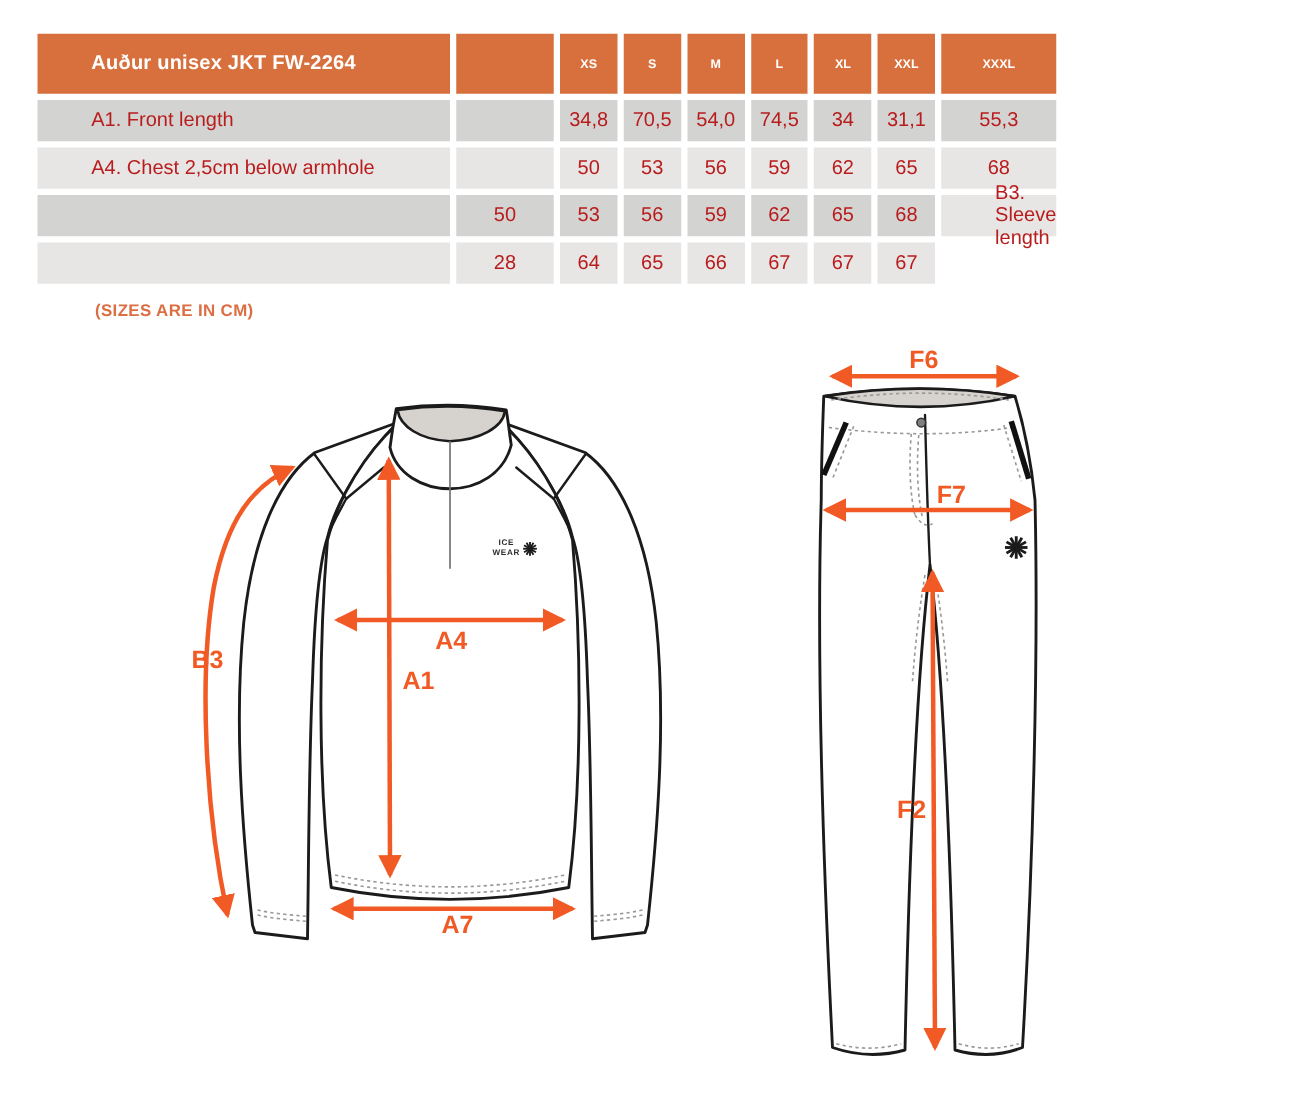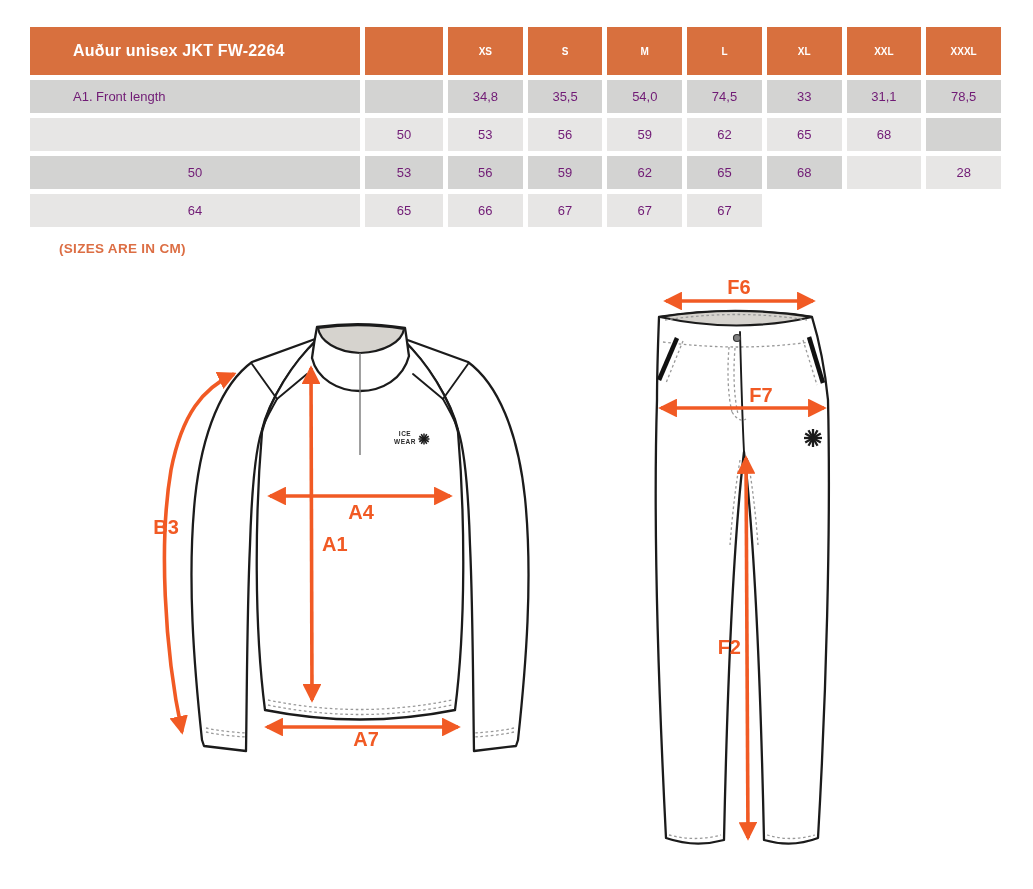--- a/index.html
+++ b/index.html
@@ -9,36 +9,36 @@
     --arrow-color:#F15A24;
     --note-color:#DC6E44;
     --ink:#1b1b1b;
   }
   *{box-sizing:border-box;margin:0;padding:0}
   body{background:#fff;font-family:"Liberation Sans",sans-serif;}
   .canvas{position:relative;width:1033px;height:889px;background:#fff;overflow:hidden;}
 
   
   .size-table{
-    position:absolute;left:30px;top:27px;width:971px;
+    position:absolute;left:30px;top:27px;width:815px;
     display:grid;
     grid-template-columns:330px 78px repeat(7,1fr);
     grid-template-rows:48px repeat(4,33px);
     gap:5px;
   }
-  .cell{display:flex;align-items:center;justify-content:center;color:#701a75;font-size:13px;}
+  .cell{display:flex;align-items:center;justify-content:center;color:#b91c1c;font-size:16px;}
   .cell.th{background:var(--header-bg);color:#fff;font-weight:bold;font-size:10px;}
   .cell.th.title{justify-content:flex-start;padding-left:43px;font-size:16px;letter-spacing:.2px;}
   .cell.label{justify-content:flex-start;padding-left:43px;}
   .r0{background:var(--row-dark);}
   .r1{background:var(--row-light);}
 
   
   .note{
-    position:absolute;left:59px;top:241px;
+    position:absolute;left:76px;top:241px;
     color:var(--note-color);font-size:13.5px;font-weight:600;letter-spacing:.3px;
   }
 
   
   svg.diagram{position:absolute;overflow:visible;}
   .outline{fill:#fff;stroke:var(--ink);stroke-width:2.3;stroke-linejoin:round;stroke-linecap:round;}
   .seam{fill:none;stroke:var(--ink);stroke-width:1.9;stroke-linejoin:round;stroke-linecap:round;}
   .fill-gray{fill:#D6D3CE;stroke:var(--ink);stroke-width:2.1;}
   .stitch{fill:none;stroke:#999;stroke-width:1.3;stroke-dasharray:2.6 2.6;stroke-linecap:butt;}
   .thin{fill:none;stroke:#777;stroke-width:1.4;}
@@ -62,45 +62,47 @@
     <div class="cell th">S</div>
     <div class="cell th">M</div>
     <div class="cell th">L</div>
     <div class="cell th">XL</div>
     <div class="cell th">XXL</div>
     <div class="cell th">XXXL</div>
 
     <div class="cell r0 label">A1. Front length</div>
     <div class="cell r0"></div>
     <div class="cell r0">34,8</div>
-    <div class="cell r0">35,5</div>
+    <div class="cell r0">70,5</div>
     <div class="cell r0">54,0</div>
     <div class="cell r0">74,5</div>
-    <div class="cell r0">33</div>
+    <div class="cell r0">34</div>
     <div class="cell r0">31,1</div>
-    <div class="cell r0">78,5</div>
-
+    <div class="cell r0">55,3</div>
+
+    <div class="cell r1 label">A4. Chest 2,5cm below armhole</div>
     <div class="cell r1"></div>
     <div class="cell r1">50</div>
     <div class="cell r1">53</div>
     <div class="cell r1">56</div>
     <div class="cell r1">59</div>
     <div class="cell r1">62</div>
     <div class="cell r1">65</div>
     <div class="cell r1">68</div>
 
     <div class="cell r0"></div>
     <div class="cell r0">50</div>
     <div class="cell r0">53</div>
     <div class="cell r0">56</div>
     <div class="cell r0">59</div>
     <div class="cell r0">62</div>
     <div class="cell r0">65</div>
     <div class="cell r0">68</div>
 
+    <div class="cell r1 label">B3. Sleeve length</div>
     <div class="cell r1"></div>
     <div class="cell r1">28</div>
     <div class="cell r1">64</div>
     <div class="cell r1">65</div>
     <div class="cell r1">66</div>
     <div class="cell r1">67</div>
     <div class="cell r1">67</div>
     <div class="cell r1">67</div>
   </div>
 

